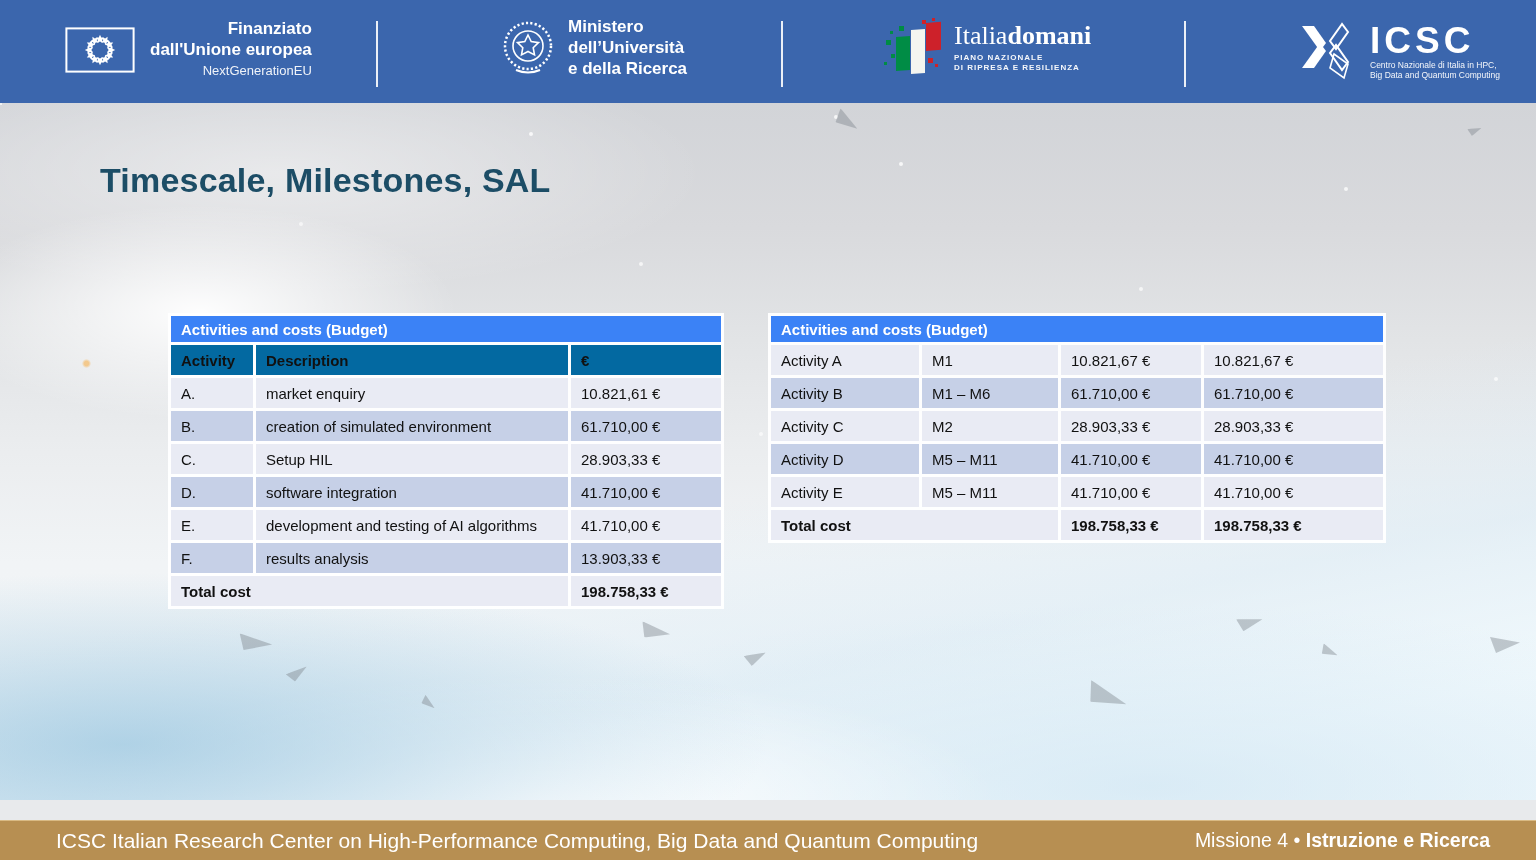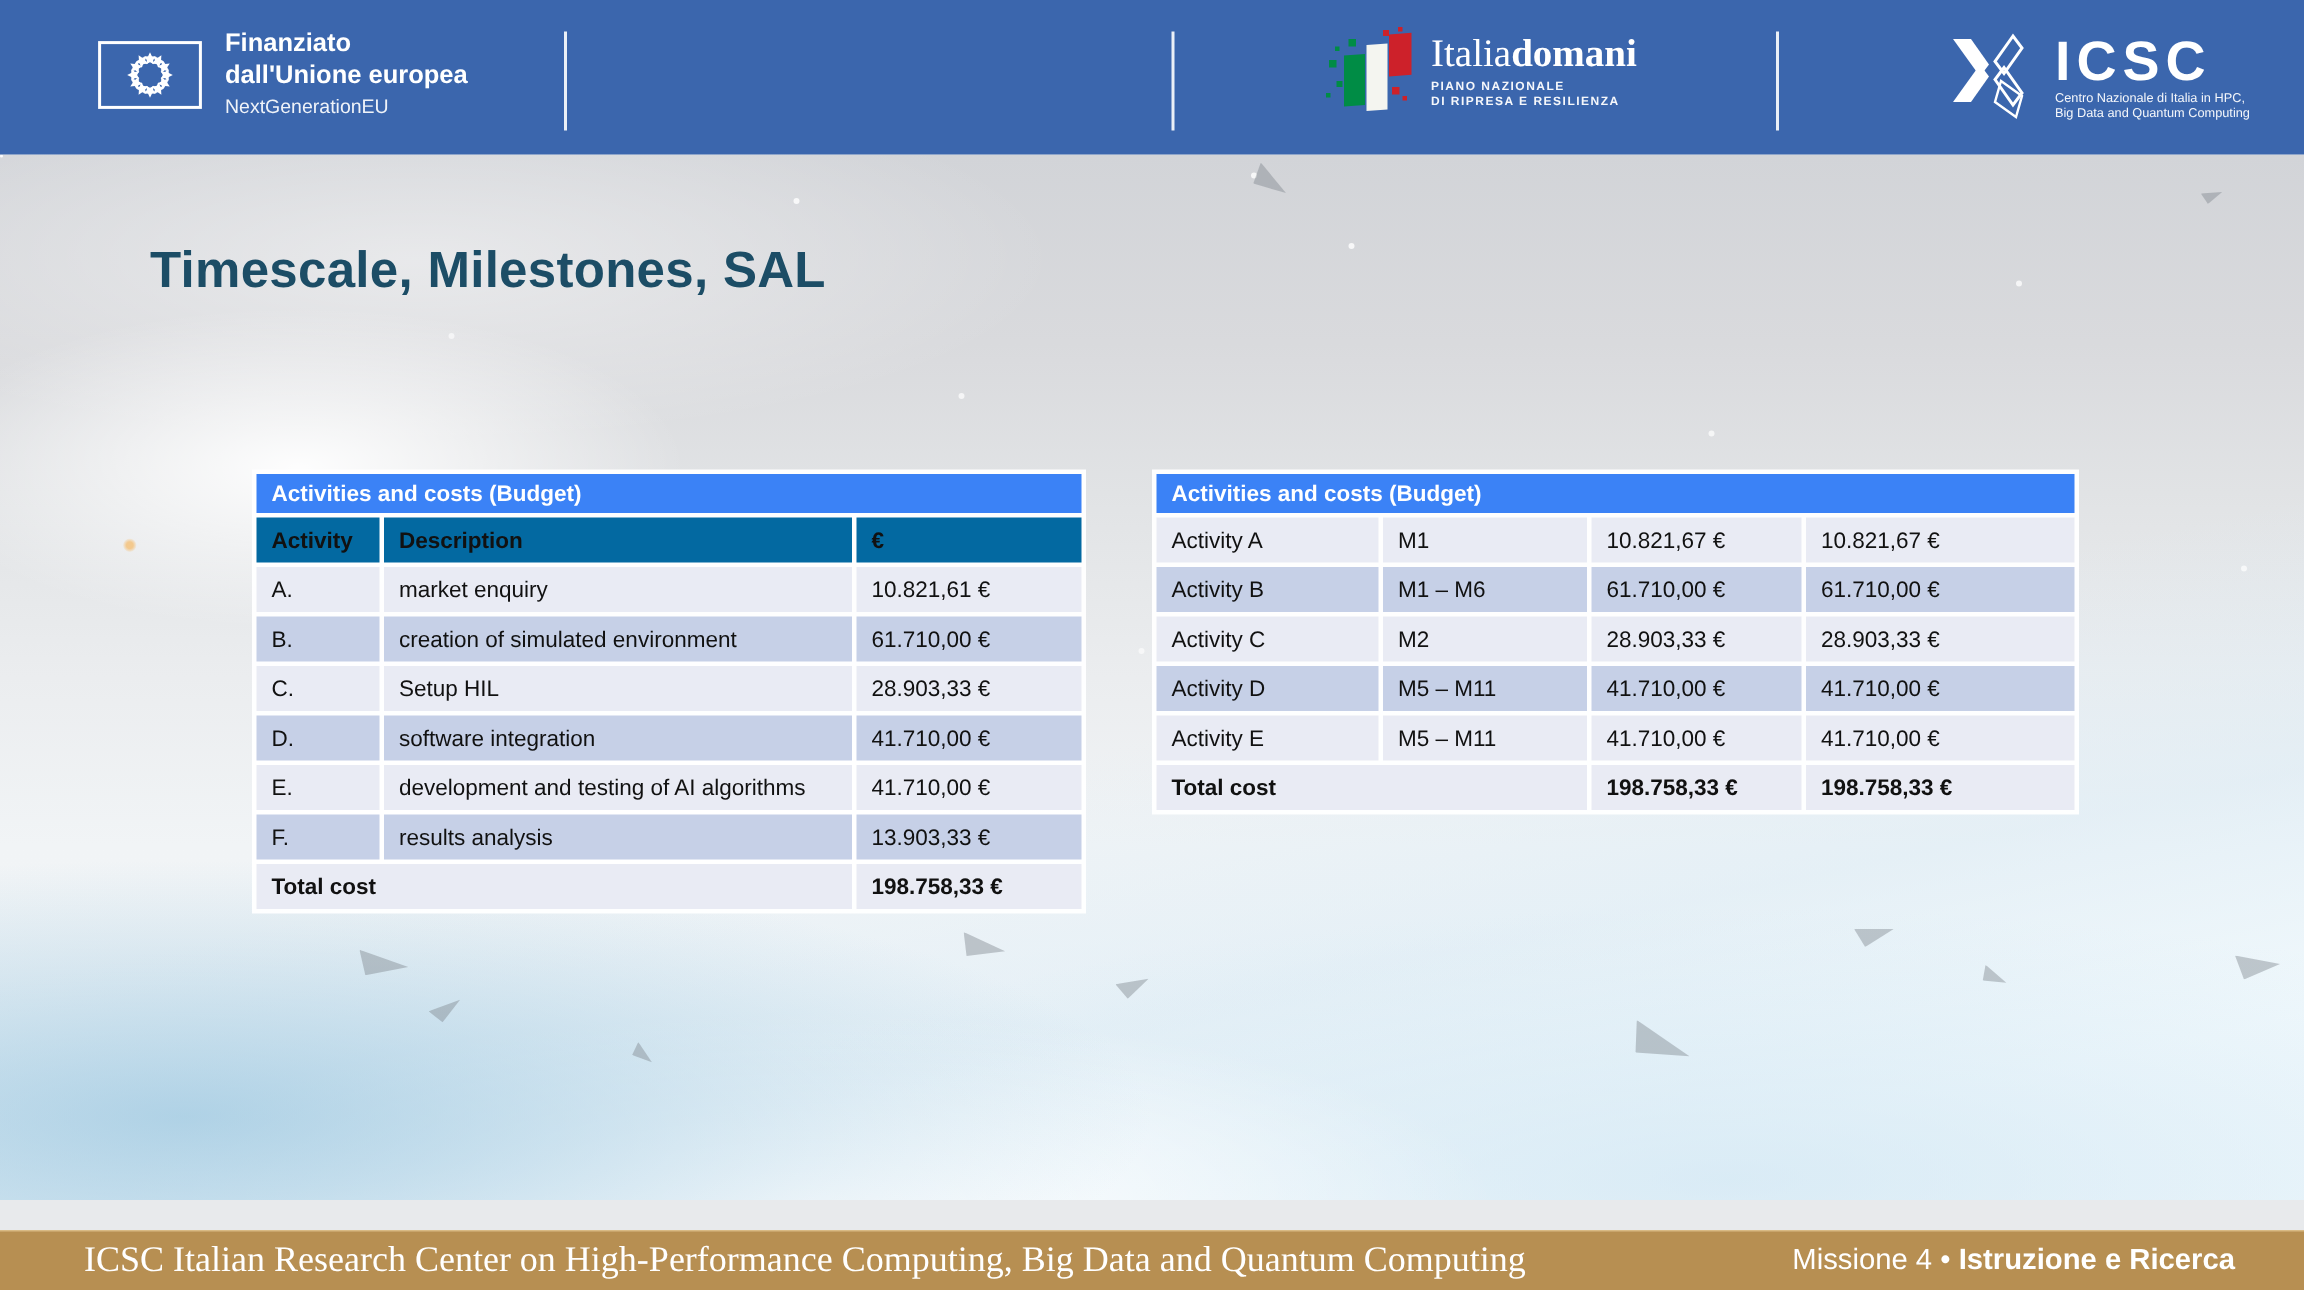--- a/index.html
+++ b/index.html
@@ -4,21 +4,21 @@
 <style>
   * { margin:0; padding:0; box-sizing:border-box; }
   html,body { width:1536px; height:860px; overflow:hidden; }
   body { font-family:"Liberation Sans", sans-serif; }
   .slide { position:relative; width:1536px; height:860px; overflow:hidden; background:#e8eaec; }
 
   
   .banner { position:absolute; top:0; left:0; width:1536px; height:103px; background:#3B66AD; z-index:5; }
   .banner .divider { position:absolute; top:21px; width:2px; height:66px; background:rgba(255,255,255,.9); }
   .logo-group { position:absolute; display:flex; align-items:center; color:#fff; }
-  .eu-group { left:64px; top:18px; }
+  .eu-group { left:64px; top:18px;text-align:right; }
   .eu-flag { width:72px; height:50px; margin-right:14px; }
   .eu-text .b { font-weight:bold; font-size:17px; line-height:21px; }
   .eu-text .r { font-size:13px; line-height:21px; color:rgba(255,255,255,.92); }
   .min-group { left:500px; top:16px; }
   .min-emblem { width:56px; height:56px; margin-right:12px; }
   .min-text { font-weight:bold; font-size:17px; line-height:21px; }
   .ita-group { left:882px; top:16px; }
   .ita-flag { width:62px; height:64px; margin-right:10px; }
   .ita-name { font-family:"Liberation Serif", serif; font-size:26px; line-height:26px; }
   .ita-name .bold { font-weight:bold; }
@@ -64,21 +64,21 @@
   tr.band-title td { background:#3b82f6; color:#fff; font-weight:bold; height:26px; }
   tr.colhead td { background:#0369a1; font-weight:bold;margin-left:37px; }
   tr.row-light td { background:#E9EBF4; }
   tr.row-dark td { background:#C6D0E7; }
   tr.total td { background:#E9EBF4; font-weight:bold; }
 
   
   .footbar { position:absolute; left:0; bottom:0; width:1536px; height:40px; background:#B78F52;
     border-top:1px solid #d9ba84; display:flex; align-items:center; justify-content:space-between;
     padding:0 46px 0 56px; color:#fff; z-index:5; }
-  .foot-left { font-size:24px;font-family:Liberation Serif, serif; }
+  .foot-left { font-size:21px; }
   .foot-right { font-size:19.5px; }
   .foot-right .bold { font-weight:bold; }
 </style>
 </head>
 <body>
 
 <div class="slide">
 
   <header class="banner">
 
@@ -102,20 +102,33 @@
         <use href="#es" transform="rotate(330 45 30)"></use>
       </svg>
       <div class="eu-text">
         <div class="b">Finanziato</div>
         <div class="b">dall'Unione europea</div>
         <div class="r">NextGenerationEU</div>
       </div>
     </div>
     <div class="divider" style="left:376px"></div>
 
+    <div class="logo-group min-group">
+      <svg class="min-emblem" viewBox="0 0 56 56">
+        <circle cx="28" cy="26" r="23" fill="none" stroke="#fff" stroke-width="2.5" stroke-dasharray="2.2,2.2"></circle>
+        <circle cx="28" cy="26" r="15" fill="none" stroke="#fff" stroke-width="1.6"></circle>
+        <path d="M28,15 l3.2,6.6 7.3,1 -5.3,5.1 1.3,7.2 -6.5,-3.4 -6.5,3.4 1.3,-7.2 -5.3,-5.1 7.3,-1 z" fill="none" stroke="#fff" stroke-width="1.6"></path>
+        <path d="M16,50 q12,5 24,0" fill="none" stroke="#fff" stroke-width="2"></path>
+      </svg>
+      <div class="min-text">
+        <div>Ministero</div>
+        <div>dell’Università</div>
+        <div>e della Ricerca</div>
+      </div>
+    </div>
     <div class="divider" style="left:781px"></div>
 
     <div class="logo-group ita-group">
       <svg class="ita-flag" viewBox="0 0 62 64">
         <g transform="skewY(-4)">
           <rect x="14" y="22" width="14" height="34" fill="#008C45"></rect>
           <rect x="29" y="16" width="14" height="44" fill="#F4F5F0"></rect>
           <rect x="44" y="10" width="15" height="28" fill="#CD212A"></rect>
         </g>
         <rect x="4" y="24" width="5" height="5" fill="#008C45"></rect>

